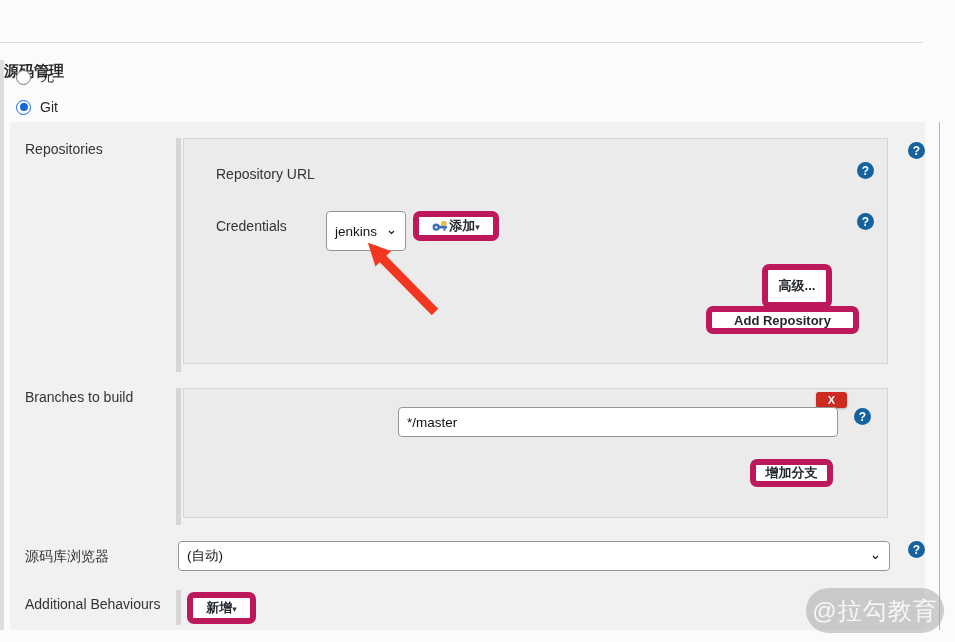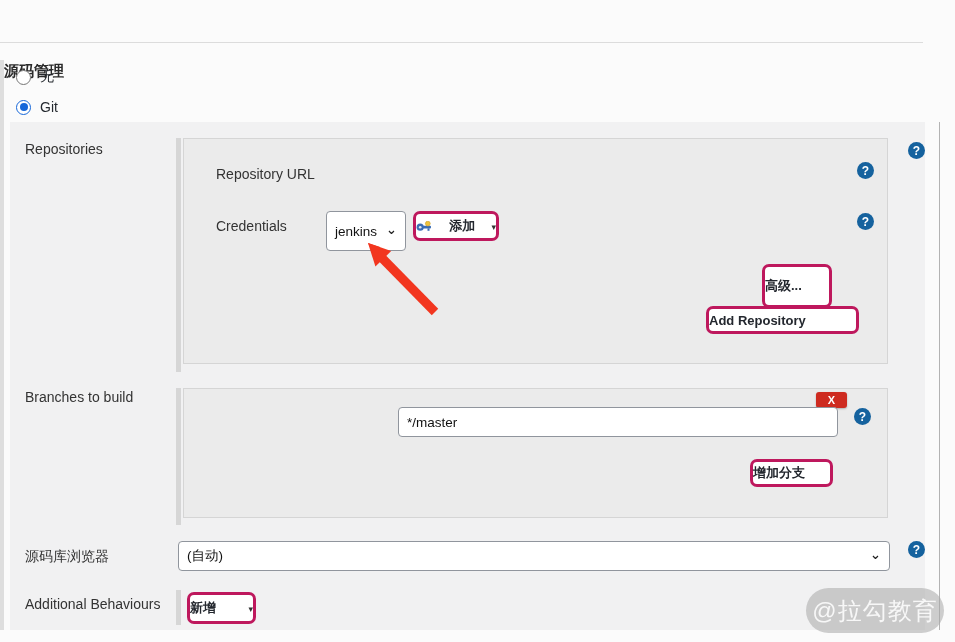--- a/index.html
+++ b/index.html
@@ -26,21 +26,21 @@
   .gbox { position:absolute; background:#ebebeb; border:1px solid #d5d5d5; }
 
   .fieldlabel { position:absolute; font-size:14px; color:#333; }
 
   .text-input { position:absolute; background:#fff; border:1px solid #90959d; border-radius:4px; font-family:"Liberation Sans","DejaVu Sans",sans-serif; font-size:13.5px; color:#111; padding:0 8px; }
   .text-input.focused { border:2px solid #2d63c8; border-radius:5px; }
 
   .sel { position:absolute; background:#fff; border:1px solid #90959d; border-radius:4px; display:flex; align-items:center; font-size:13.5px; color:#111; padding:0 8px; }
   .sel .chev { margin-left:auto; font-weight:900; font-size:13px; color:#222; line-height:1; transform:translateY(-2px); }
 
-  .btn { position:absolute; background:#fff; border:3px solid #be185d; border-radius:7px; display:flex; align-items:center; justify-content:space-between; gap:5px; font-size:13px; font-weight:700; color:#23272e; cursor:default; }
+  .btn { position:absolute; background:#fff; border:6px solid #be185d; border-radius:7px; display:flex; align-items:center; justify-content:center; font-size:13px; font-weight:700; color:#23272e; cursor:default; }
 
   .help { position:absolute; width:17px; height:17px; border-radius:50%; background:#15629e; color:#fff; font-size:12px; font-weight:700; display:flex; align-items:center; justify-content:center; line-height:1; }
 
   .xbtn { position:absolute; background:#ce2b20; color:#fff; font-size:11px; font-weight:700; border-radius:3px; display:flex; align-items:center; justify-content:center; box-shadow:0 1px 2px rgba(0,0,0,.25); }
 
   .caret { font-size:9px; color:#333; transform:translateY(1px); }
 
   .arrow-overlay { position:absolute; left:0; top:0; width:955px; height:642px; pointer-events:none; }
 
   .watermark { position:absolute; left:806px; top:588px; width:138px; height:45px; border-radius:23px; background:rgba(168,168,168,0.55); display:flex; align-items:center; justify-content:center; font-size:24px; color:rgba(255,255,255,0.85); letter-spacing:1px; }

